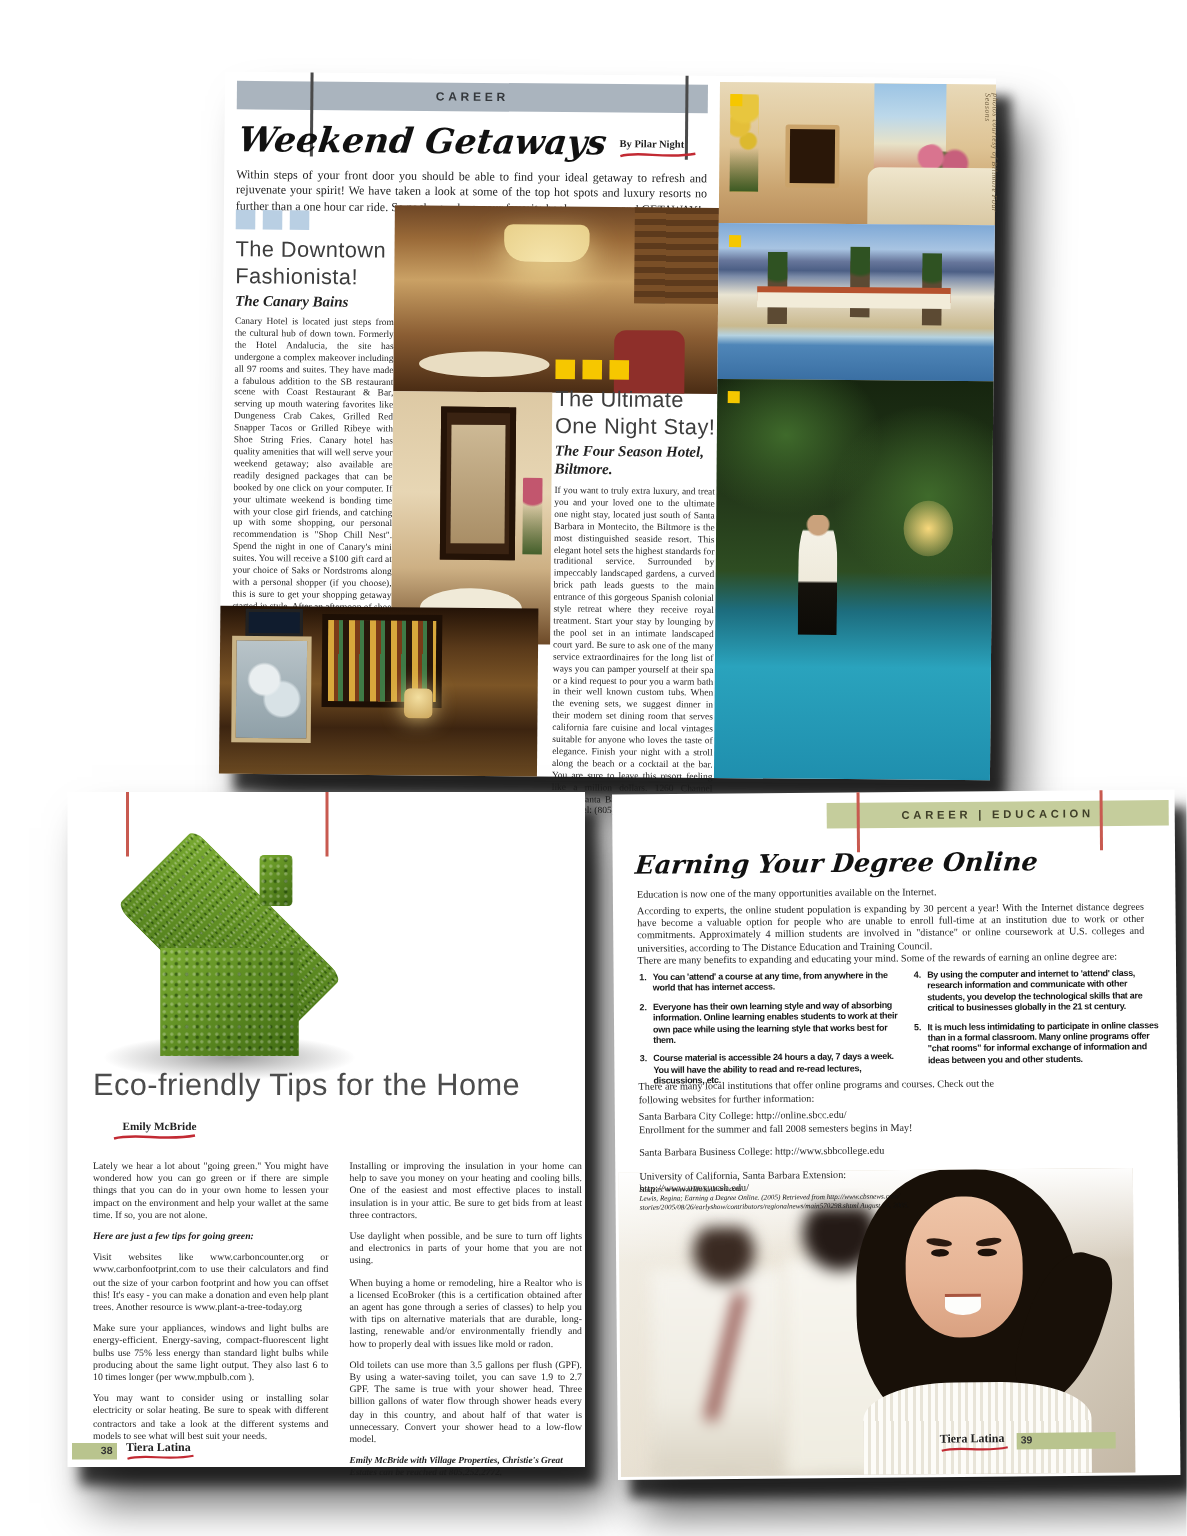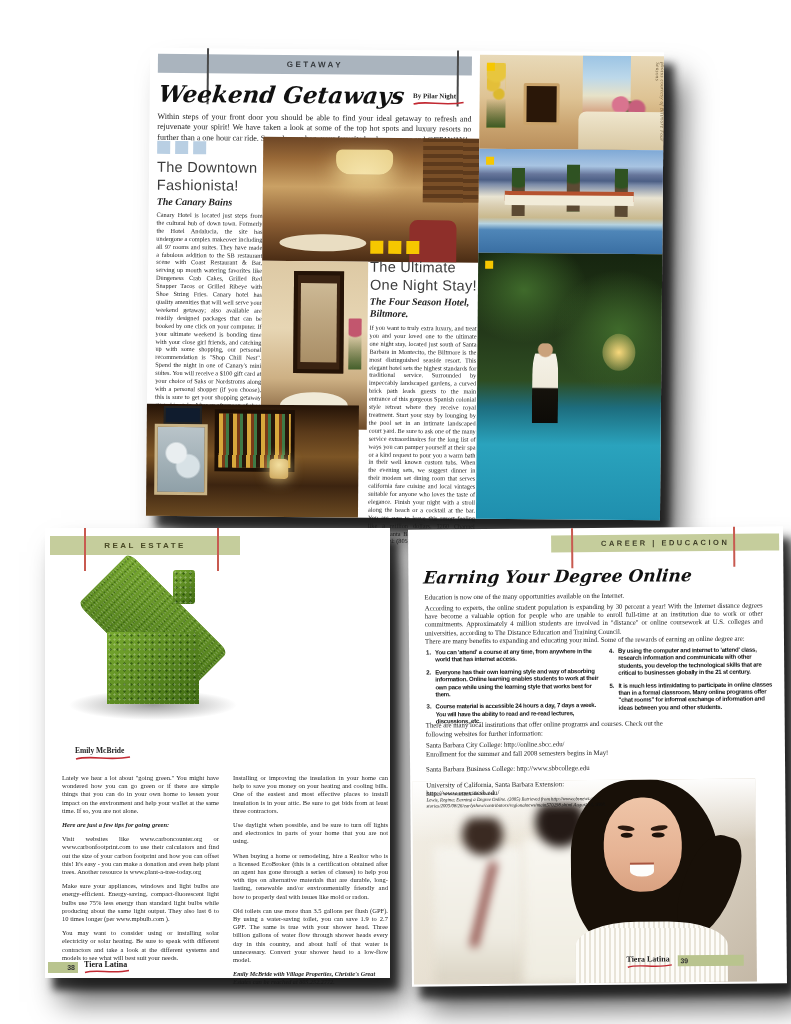--- a/index.html
+++ b/index.html
@@ -85,21 +85,21 @@
 
   .footerbox{position:absolute;display:flex;align-items:center;font-family:"Liberation Serif",serif;font-size:8px;color:#222;}
   .pagenumbox{display:inline-flex;align-items:center;justify-content:flex-end;background:#b9c48e;color:#333;font-weight:bold;padding:0 3px;height:11px;font-size:7px;font-family:"Liberation Sans",sans-serif;}
 </style>
 </head>
 <body>
 
 <section class="page" style="left:148px;top:50px;width:514px;height:468px;transform:rotate(.5deg);
                 box-shadow:10px 12px 8px rgba(15,15,15,.8),20px 26px 30px rgba(0,0,0,.6);">
   <div class="sectionbar" style="left:8px;top:6px;width:314px;height:19px;background:#aab4be;">
-    <span style="font-size:8px;color:#35393d;">GETAWAY</span>
+    <span style="font-size:8px;color:#35393d;">CAREER</span>
   </div>
   <div class="vline" style="left:57px;top:0;height:56px;background:#4a4a4a;"></div>
   <div class="vline" style="left:307px;top:0;height:56px;background:#4a4a4a;"></div>
 
   <div class="abs" style="left:8px;top:34px;display:flex;align-items:flex-end;">
     <div class="script-title" style="font-size:23px;line-height:24px;">Weekend Getaways</div>
     <div class="abs" style="position:static;margin-left:10px;margin-bottom:2px;">
       <div style="font-family:'Liberation Serif',serif;font-weight:bold;font-size:7px;color:#222;">By Pilar Night</div>
       <svg class="swoosh" width="52" height="6" viewBox="0 0 52 6">
           <path d="M1,4 C14,0 30,6 51,2" stroke="#c22a33" stroke-width="1.6" fill="none"></path>
@@ -164,34 +164,32 @@
   <div class="sq" style="left:222px;top:190px;">
     <i style="background:#f6c700;"></i><i style="background:#f6c700;"></i><i style="background:#f6c700;"></i>
   </div>
   <div class="lightsans" style="position:absolute;left:222px;top:208px;width:115px;font-size:14.5px;line-height:18px;">The Ultimate One Night Stay!</div>
   <div class="subhead" style="position:absolute;left:222px;top:246px;width:110px;font-size:10px;line-height:12px;">The Four Season Hotel, Biltmore.</div>
   <div class="serif-body" style="position:absolute;left:222px;top:274px;width:107px;font-size:6.3px;line-height:7.9px;">If you want to truly extra luxury, and treat you and your loved one to the ultimate one night stay,  located just south of Santa Barbara in Montecito, the Biltmore is the most distinguished seaside resort. This elegant hotel sets the highest standards for traditional service. Surrounded by impeccably landscaped gardens, a curved brick path leads guests to the main entrance of this gorgeous Spanish colonial style retreat where they receive royal treatment. Start your stay by lounging by the pool set in an intimate landscaped court yard.  Be sure to ask one of the many service extraordinaires for the long list of ways you can pamper yourself at their spa or a kind request to pour you a warm bath in their well known custom tubs.  When the evening sets, we suggest dinner in their modern set dining room that serves california fare cuisine and local vintages suitable for anyone who loves the taste of elegance.  Finish your night with a stroll along the beach or a cocktail at the bar.  You are sure to leave this resort feeling like a million dollars. 1260 Channel Drive, Santa Barbara, California, U.S.A. 93108 Tel: (805) 969-2261</div>
 </section>
 
 <section class="page" style="left:45px;top:528px;width:345px;height:450px;
                 box-shadow:8px 12px 8px rgba(15,15,15,.8),16px 24px 28px rgba(0,0,0,.6);">
-  <div class="sectionbar" style="left:5px;top:8px;width:190px;height:19px;background:#c5cd9c;">
-    <span style="font-size:8px;color:#4a4a26;">REAL ESTATE</span>
-  </div>
   <div class="vline" style="left:39px;top:0;height:43px;background:#c85a50;"></div>
   <div class="vline" style="left:172px;top:0;height:43px;background:#c85a50;"></div>
 
   <div class="abs" style="left:10px;top:40px;width:200px;height:150px;">
     <div class="house-shadow"></div>
     <div class="house-roof grass"></div>
     <div class="house-body grass"></div>
     <div class="house-chimney grass"></div>
   </div>
 
-  <div class="abs" style="left:30px;top:218px;">
+  <div class="lightsans" style="position:absolute;left:17px;top:184px;font-size:20.5px;color:#4c4c4c;white-space:nowrap;">Eco-friendly Tips for the Home</div>
+  <div class="abs" style="left:30px;top:218px;text-align:right;">
     <div style="font-family:'Liberation Serif',serif;font-weight:bold;font-size:7.5px;color:#222;">Emily McBride</div>
     <svg class="swoosh" width="56" height="6" viewBox="0 0 56 6">
         <path d="M1,4 C16,0 34,6 55,2" stroke="#c22a33" stroke-width="1.6" fill="none"></path>
       </svg>
   </div>
 
   <div class="abs" style="left:17px;top:246px;width:157px;">
     <p class="serif-body" style="margin:0 0 6px;font-size:6.5px;line-height:8.2px;">Lately we hear a lot about "going green." You might have wondered how you can go green or if there are simple things that you can do in your own home to lessen your impact on the environment and help your wallet at the same time. If so, you are not alone.</p>
     <p class="serif-body" style="margin:0 0 6px;font-size:6.5px;line-height:8.2px;font-style:italic;font-weight:bold;">Here are just a few tips for going green:</p>
     <p class="serif-body" style="margin:0 0 6px;font-size:6.5px;line-height:8.2px;">Visit websites like www.carboncounter.org or www.carbonfootprint.com to use their calculators and find out the size of your carbon footprint and how you can offset this! It's easy - you can make a donation and even help plant trees. Another resource is www.plant-a-tree-today.org</p>

